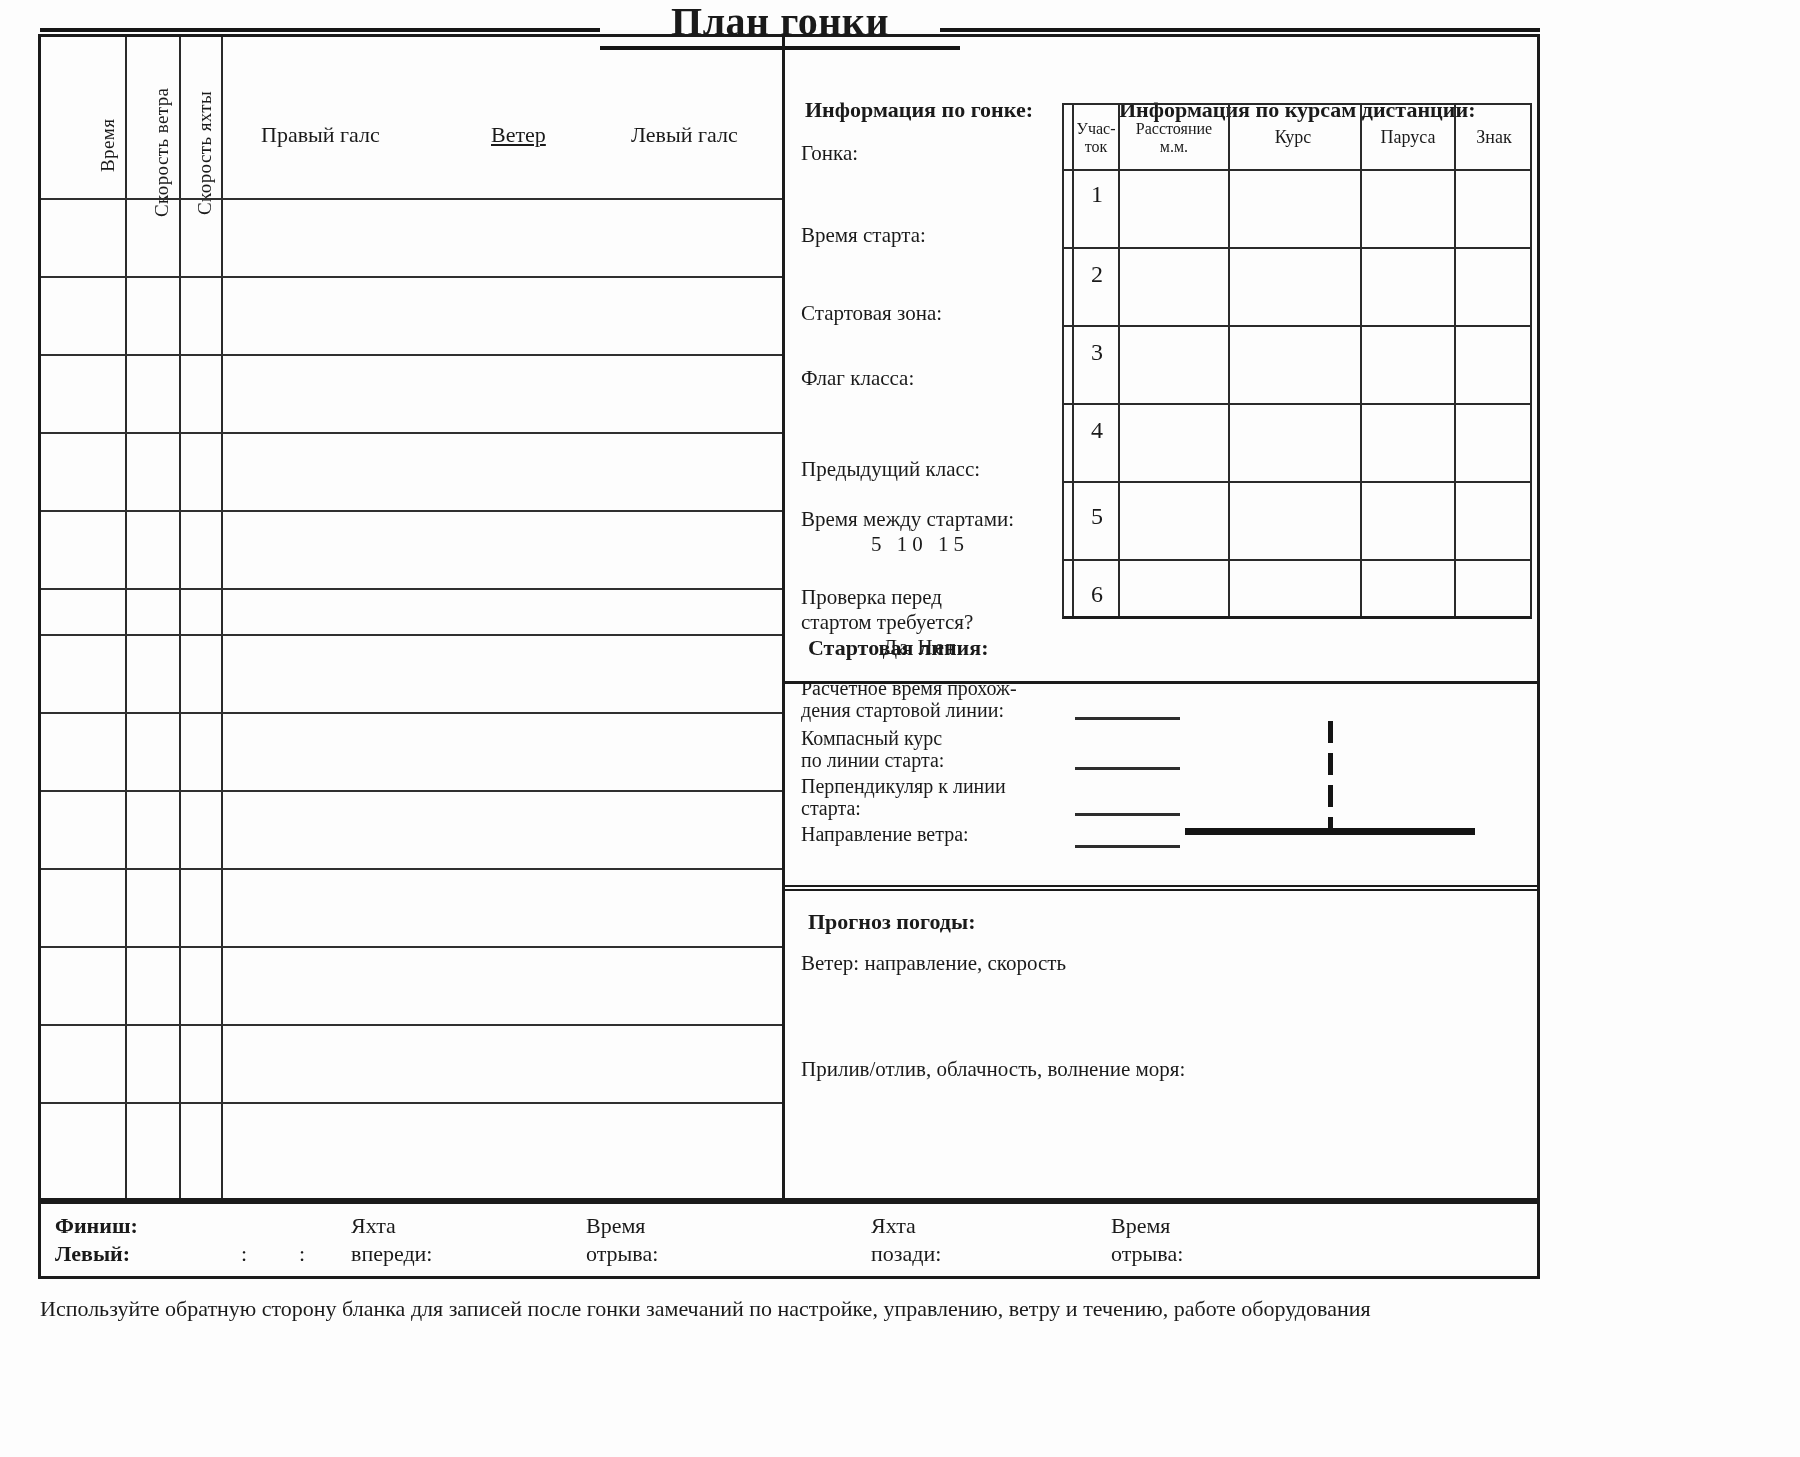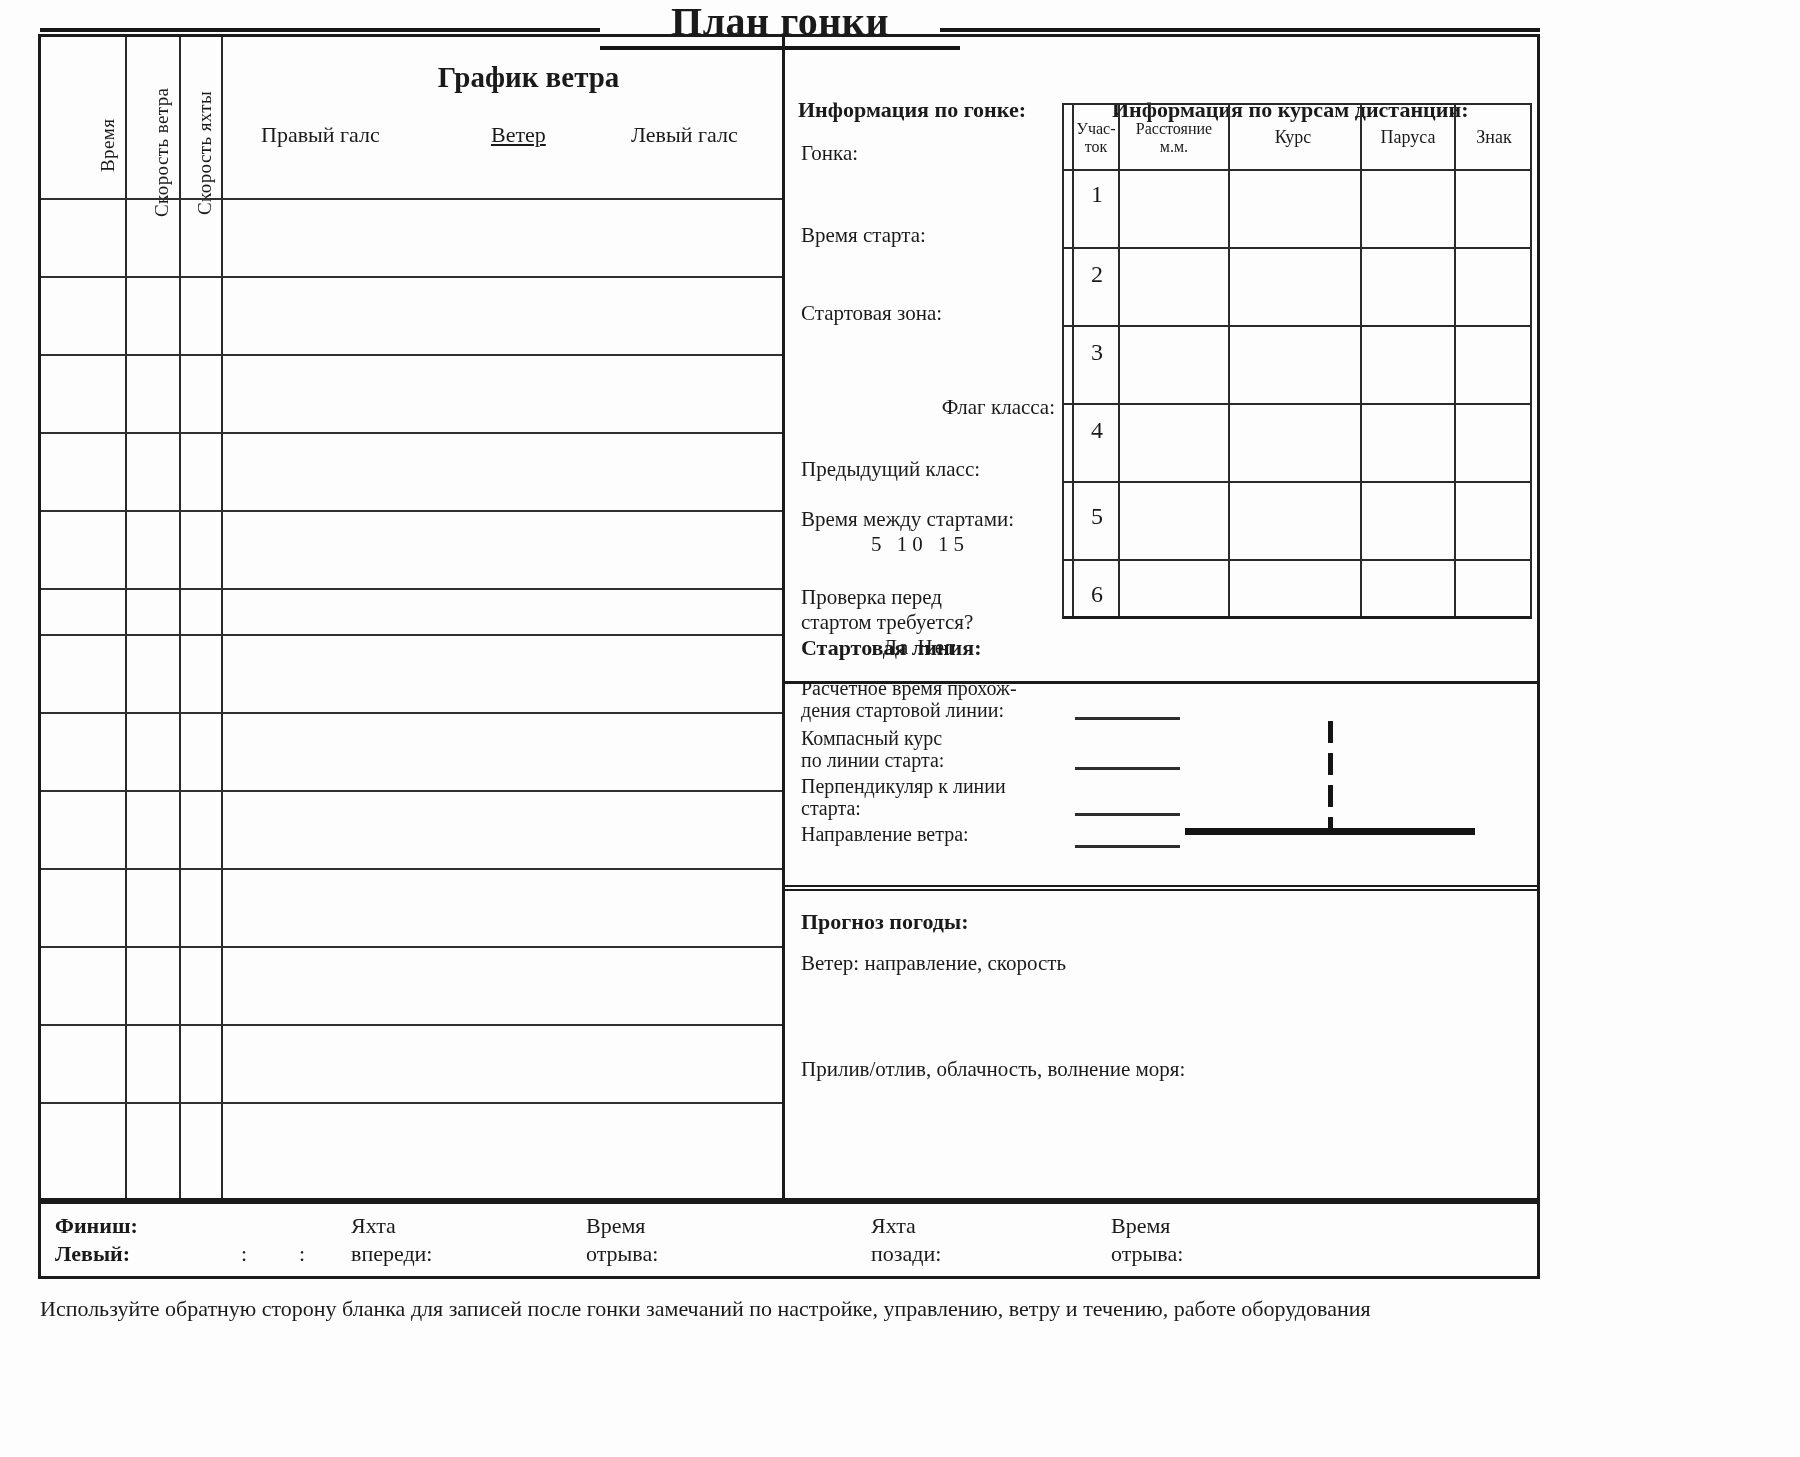--- a/index.html
+++ b/index.html
@@ -128,20 +128,21 @@
     width: 3px;
     height: 1161px;
     background: #1b1b1b;
   }
 
   .sec-head {
     position: absolute;
     font-size: 22px;
     font-weight: bold;
     white-space: nowrap;
+    margin-left: 7px;
   }
 
   
   .race-rows { position: absolute; left: 3px; top: 0; width: 270px; }
   .race-row {
     position: absolute;
     left: 0;
     width: 270px;
     box-sizing: border-box;
     font-size: 21px;
@@ -301,21 +302,20 @@
   <div class="frame">
 
     <div class="vline" style="left:84px;  height:1161px;"></div>
     <div class="vline" style="left:138px; height:1161px;"></div>
     <div class="vline" style="left:180px; height:1161px;"></div>
 
     <div class="rot-label" style="left:56px; top:135px;">Время</div>
     <div class="rot-label" style="left:110px; top:180px;">Скорость ветра</div>
     <div class="rot-label" style="left:153px; top:178px;">Скорость яхты</div>
 
-    <div class="wind-title">График ветра</div>
     <div class="tack-row">
       <span class="tack-stb">Правый галс</span>
       <span class="tack-wind">Ветер</span>
       <span class="tack-prt">Левый галс</span>
     </div>
 
     <div class="hline" style="left:0;   top:161px; width:741px;"></div>
     <div class="hline" style="left:0;   top:239px; width:741px;"></div>
     <div class="hline" style="left:0;   top:317px; width:741px;"></div>
     <div class="hline" style="left:0;   top:395px; width:741px;"></div>
@@ -338,21 +338,21 @@
       <div class="race-rows">
         <div class="race-row" style="top:104px; height:57px;">
           <span class="lbl">Гонка:</span>
         </div>
         <div class="race-row" style="top:186px; height:57px;">
           <span class="lbl">Время старта:</span>
         </div>
         <div class="race-row" style="top:264px; height:57px;">
           <span class="lbl">Стартовая зона:</span>
         </div>
-        <div class="race-row" style="top:358px; height:57px;text-align:right;">
+        <div class="race-row" style="top:329px; height:57px;">
           <span class="lbl">Флаг класса:</span>
         </div>
         <div class="race-row" style="top:420px; height:57px;">
           <span class="lbl">Предыдущий класс:</span>
         </div>
         <div class="race-row" style="top:470px; height:74px;">
           <span class="lbl">Время между стартами:</span>
           <span class="opts">5  10  15</span>
         </div>
         <div class="race-row" style="top:548px; height:96px;">

